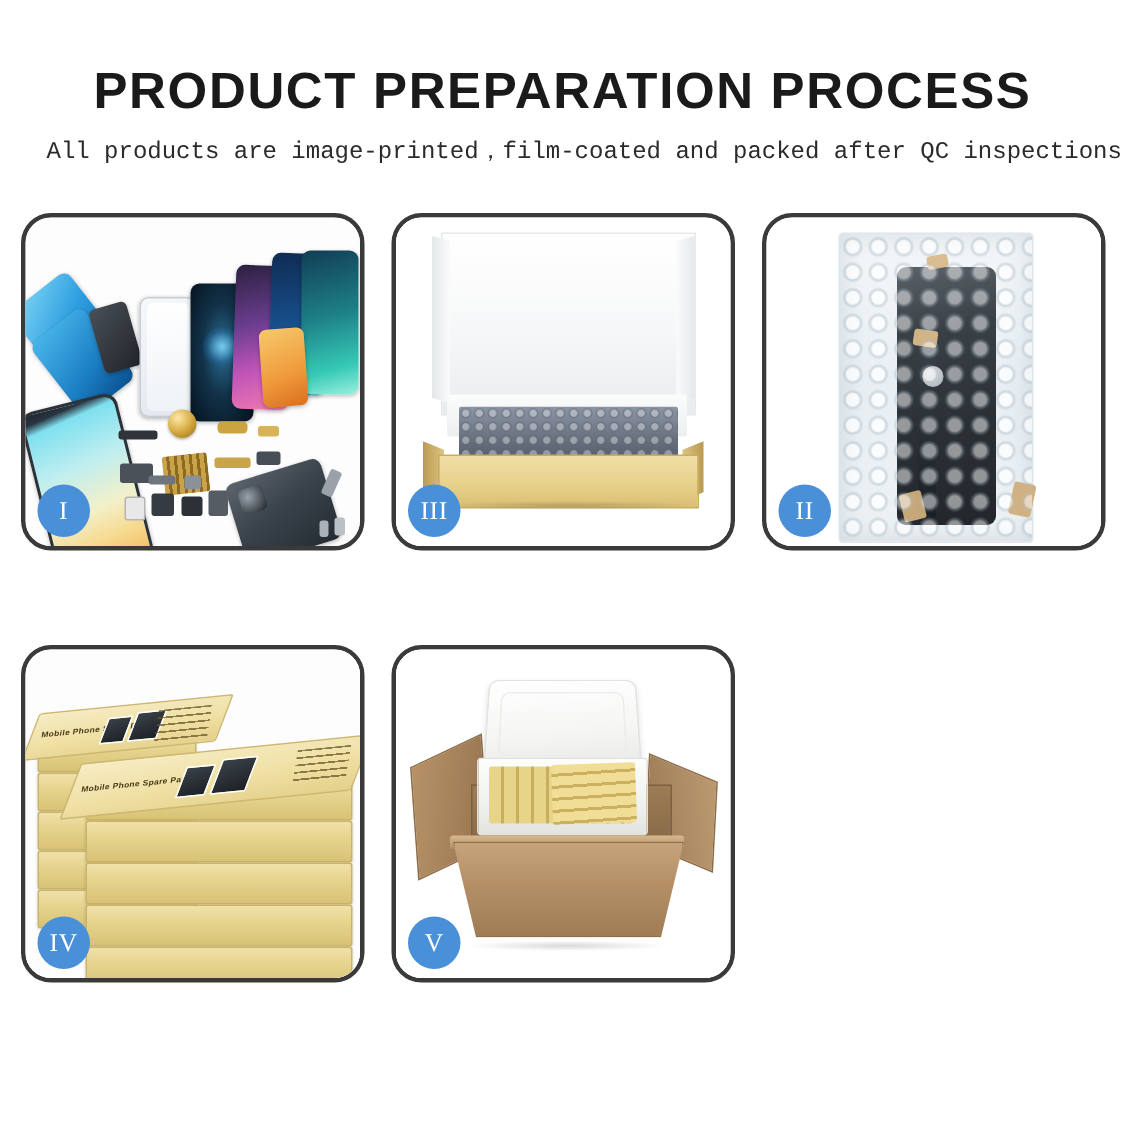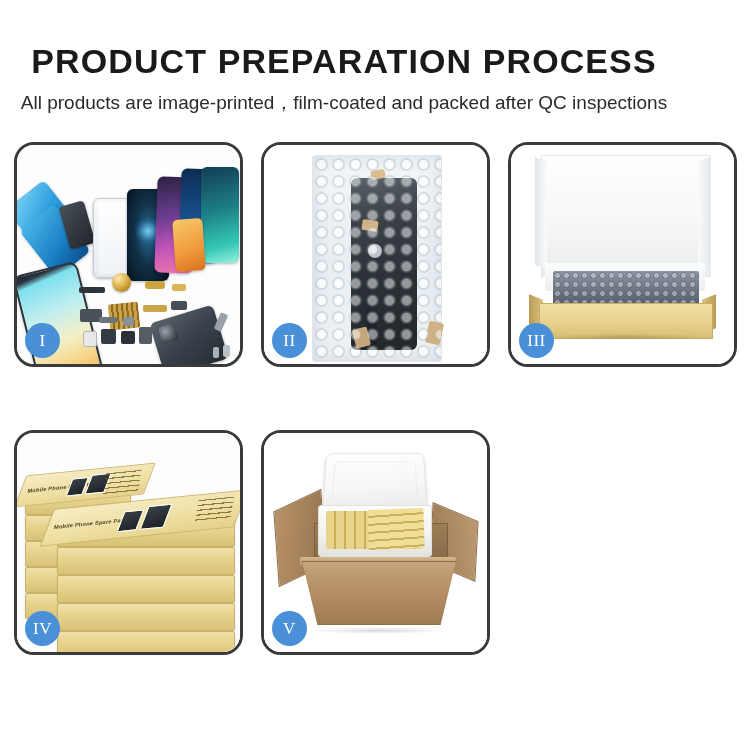--- a/index.html
+++ b/index.html
@@ -21,37 +21,38 @@
   }
 
   
   .header {
     position: absolute;
     top: 0;
     left: 0;
     width: 688px;
     height: 130px;
     text-align: center;
+    padding-left: 31px;
   }
   .title {
     margin: 0;
     padding-top: 44px;
     font-family: "Liberation Sans", sans-serif;
     font-size: 34px;
     font-weight: bold;
     letter-spacing: 1.1px;
     color: #1a1a1a;
     line-height: 1;
     white-space: nowrap;
   }
   .subtitle {
     margin: 0;
     padding-top: 15px;
-    font-family: Liberation Sans, sans-serif;
-    font-size: 19px;
+    font-family: Liberation Mono, monospace;
+    font-size: 16px;
     font-weight: normal;
     color: #2b2b2b;
     line-height: 1;
     white-space: nowrap;
   }
 
   
   .grid {
     position: absolute;
     top: 142px;
@@ -561,51 +562,51 @@
           <div class="pt m"></div>
           <div class="pt n"></div>
           <div class="pt o"></div>
         </div>
       </div>
       <div class="badge">I</div>
     </div>
 
     <div class="card">
       <div class="card-stage">
+        <div class="p3">
+          <div class="b3-lid"></div>
+          <div class="b3-lid-l"></div>
+          <div class="b3-lid-r"></div>
+          <div class="b3-foam"></div>
+          <div class="b3-bubble"></div>
+          <div class="b3-left"></div>
+          <div class="b3-right"></div>
+          <div class="b3-front"></div>
+          <div class="b3-shadow"></div>
+        </div>
+      </div>
+      <div class="badge">III</div>
+    </div>
+
+    <div class="card">
+      <div class="card-stage">
         <div class="p2">
           <div class="bw-bag">
             <div class="bw-item"></div>
             <div class="bw-flex"></div>
             <div class="bw-conn"></div>
             <div class="bw-tape t1"></div>
             <div class="bw-tape t2"></div>
             <div class="bw-tape t3"></div>
             <div class="bw-tape t4"></div>
             <div class="bw-overlay"></div>
           </div>
         </div>
       </div>
       <div class="badge">II</div>
-    </div>
-
-    <div class="card">
-      <div class="card-stage">
-        <div class="p3">
-          <div class="b3-lid"></div>
-          <div class="b3-lid-l"></div>
-          <div class="b3-lid-r"></div>
-          <div class="b3-foam"></div>
-          <div class="b3-bubble"></div>
-          <div class="b3-left"></div>
-          <div class="b3-right"></div>
-          <div class="b3-front"></div>
-          <div class="b3-shadow"></div>
-        </div>
-      </div>
-      <div class="badge">III</div>
     </div>
 
     <div class="card">
       <div class="card-stage">
         <div class="p4">
           <div class="stack">
             <div class="bx l1"></div>
             <div class="bx l2"></div>
             <div class="bx l3"></div>
             <div class="bx l4"></div>

